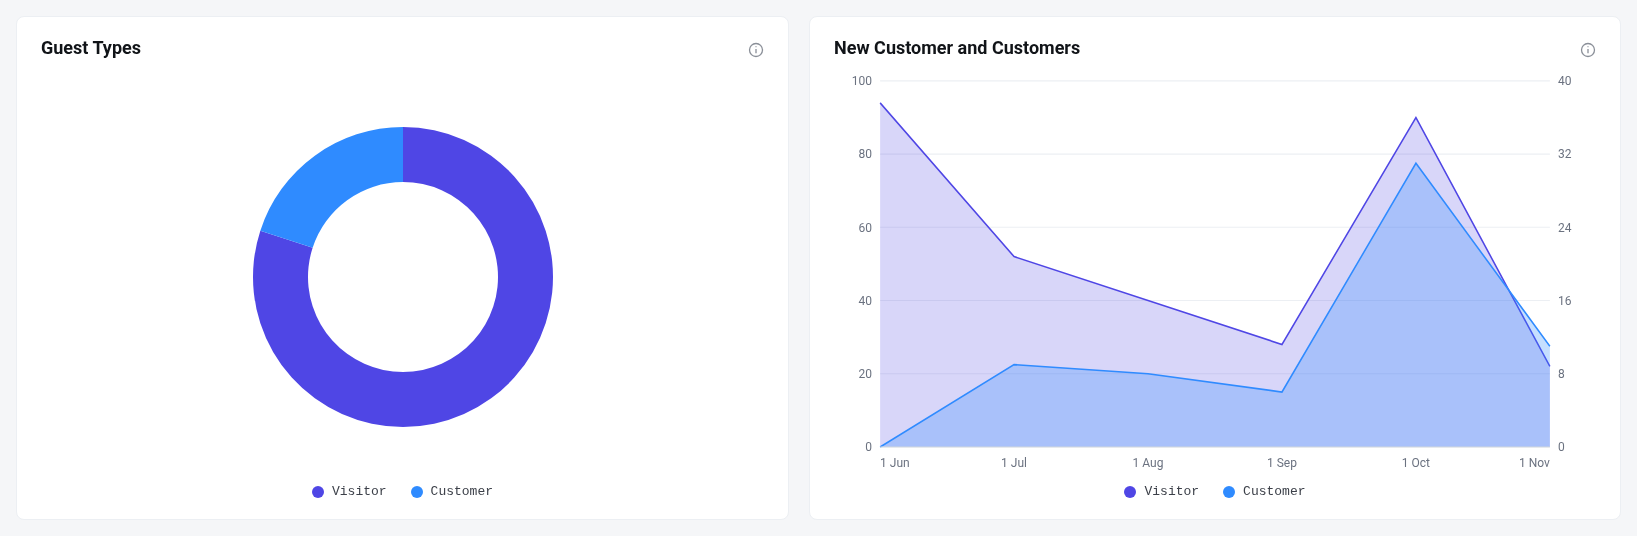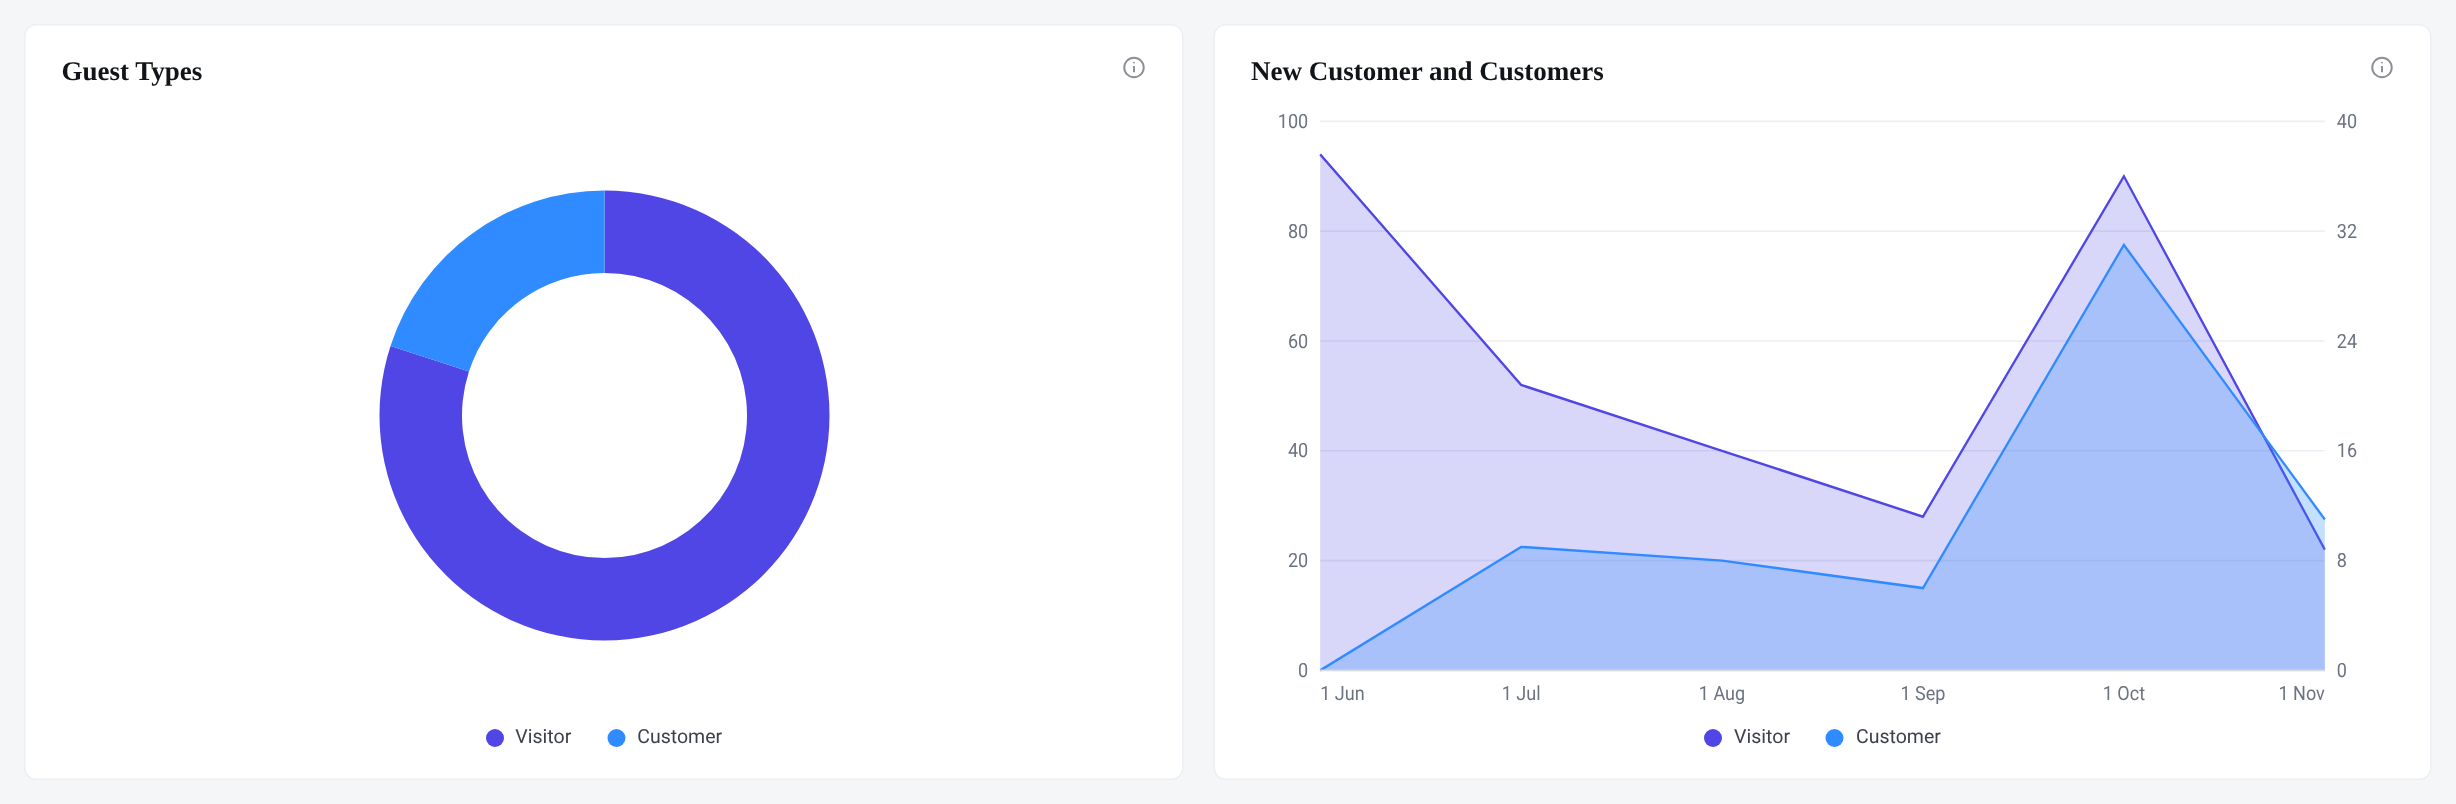--- a/index.html
+++ b/index.html
@@ -22,24 +22,23 @@
     border-radius: 8px;
     padding: 20px 24px 20px 24px;
     display: flex;
     flex-direction: column;
     position: relative;
   }
   .card-left { flex: 0 0 773px; }
   .card-right { flex: 1 1 auto; }
   .card-header {
     display: flex;
-    align-items: flex-start;
+    align-items: flex-end;
     justify-content: space-between;
     margin-bottom: 12px;
-    font-family: Liberation Serif, serif;
   }
   .card-title {
     font-size: 18px;
     font-weight: 700;
     color: #111418;
   }
   .info-icon {
     width: 16px;
     height: 16px;
     color: #8a8f98;
@@ -60,20 +59,21 @@
     align-items: center;
     justify-content: center;
   }
   .legend {
     display: flex;
     gap: 24px;
     justify-content: center;
     margin-top: 0;
     font-size: 13px;
     color: #3c4049;
+    font-family: Liberation Mono, monospace;
   }
   .legend-item {
     display: inline-flex;
     align-items: center;
     gap: 8px;
   }
   .legend-swatch {
     width: 12px;
     height: 12px;
     border-radius: 50%;

